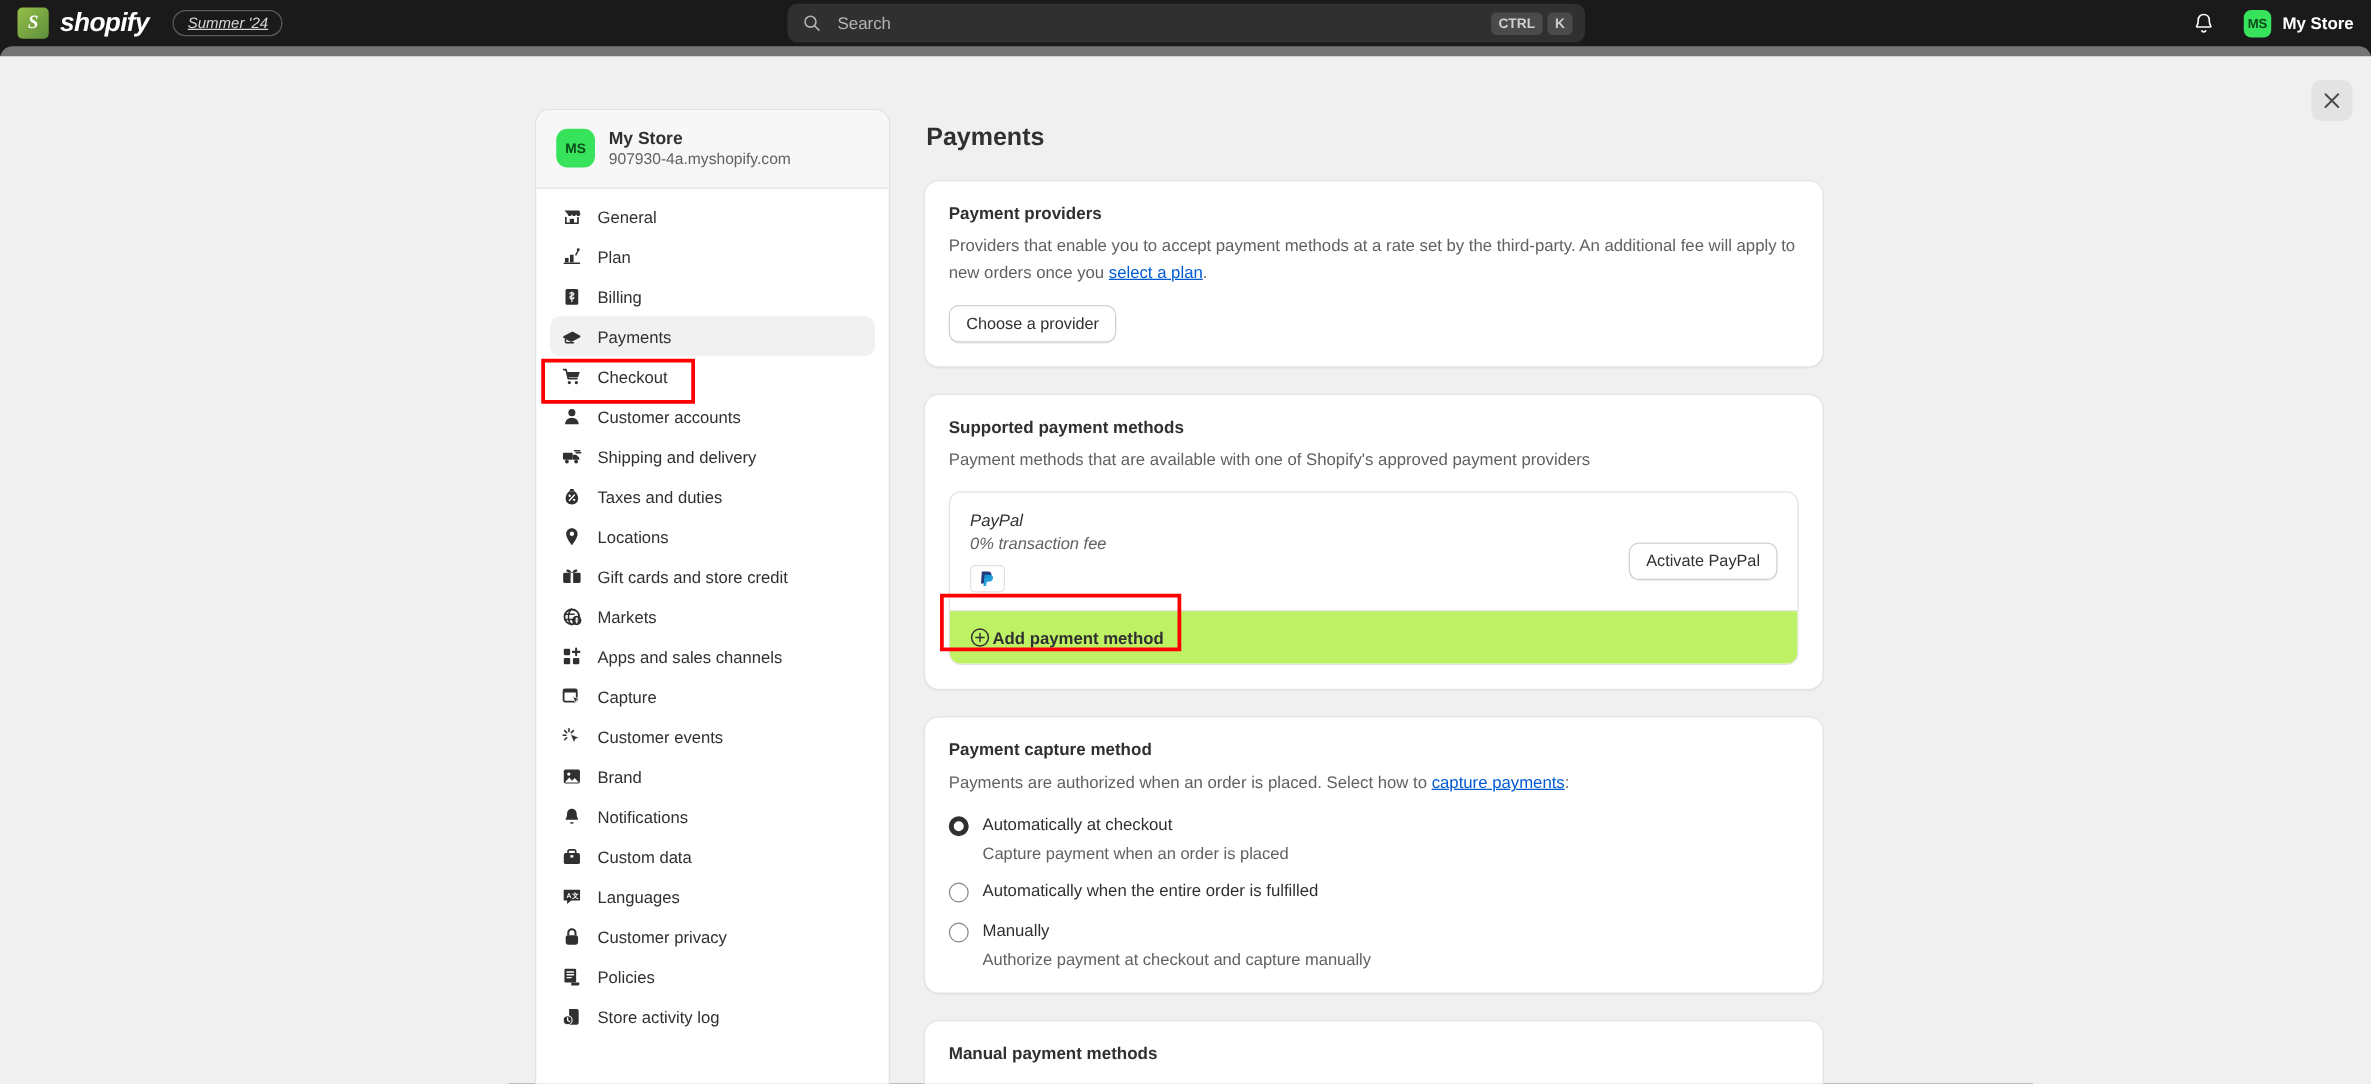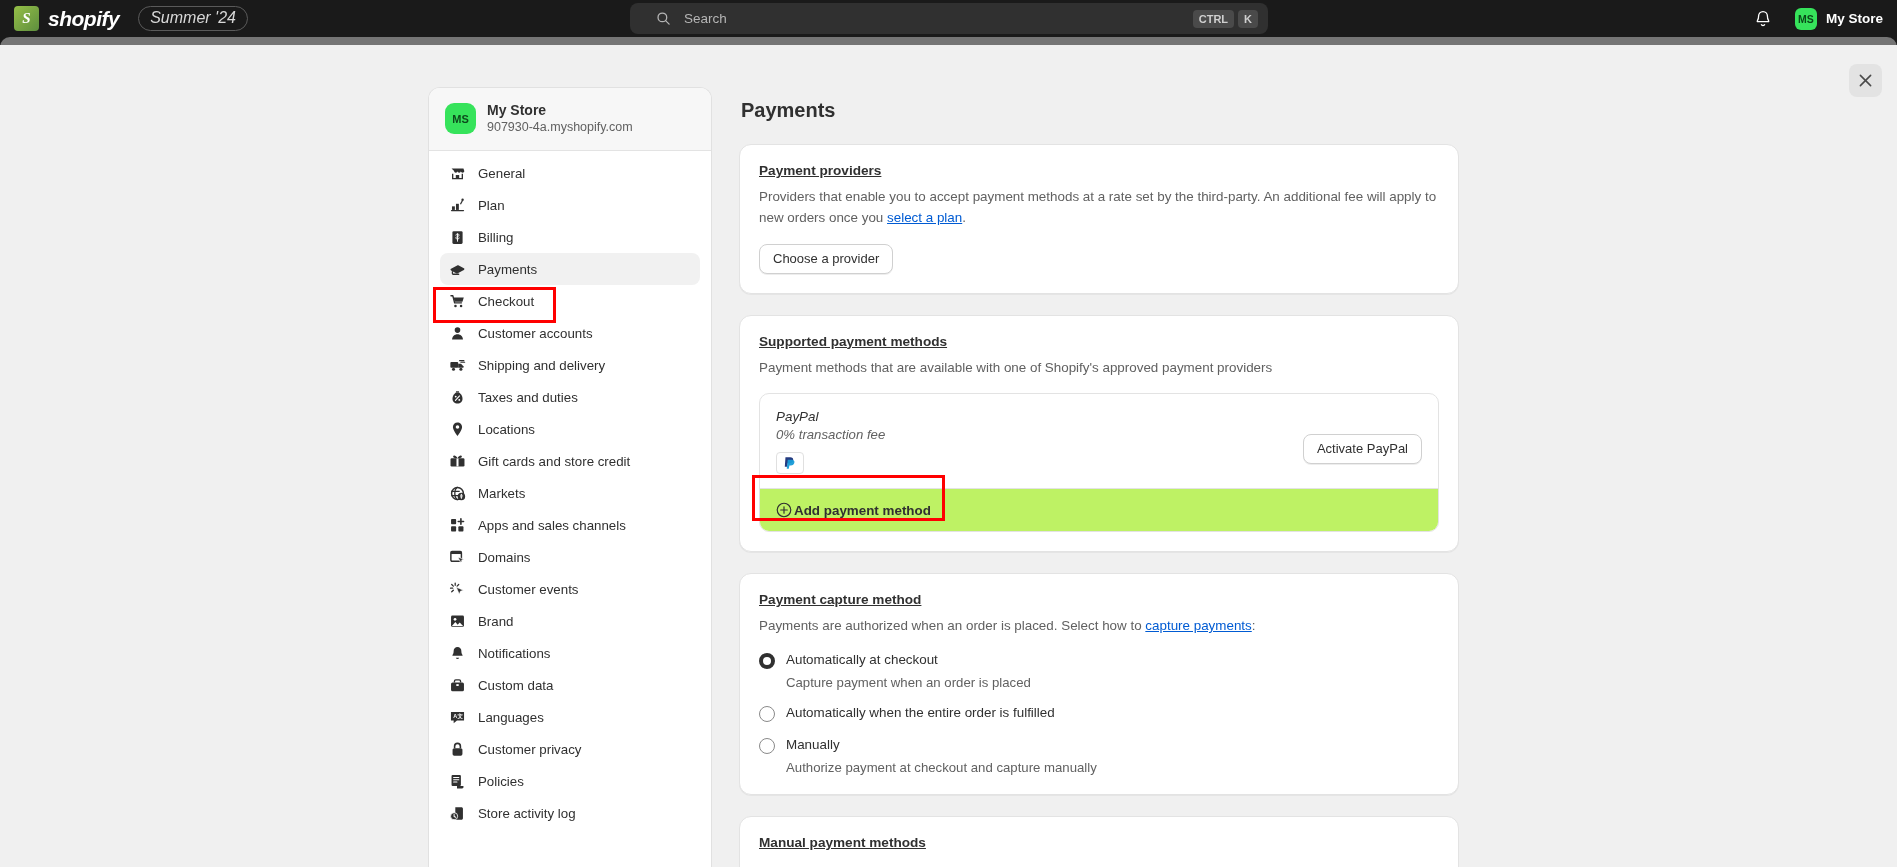--- a/index.html
+++ b/index.html
@@ -33,31 +33,32 @@
   }
   .brand-word {
     color: #ffffff; font-size: 21px; font-weight: bold;
     font-style: italic; letter-spacing: -0.5px;
   }
   .season-pill {
     margin-left: 10px;
     border: 1px solid #5a5a5a;
     border-radius: 20px;
     padding: 2px 11px 3px;
-    color: #d8d8d8; font-size: 16px;
+    color: #d8d8d8; font-size: 12px;
     font-style: italic;
+    text-decoration: underline;
   }
 
   .searchwrap {
     position: absolute; left: 630px; top: 3px;
     width: 638px; height: 31px;
     background: #303030;
     border-radius: 8px;
     display: flex; align-items: center;
-    padding: 0 10px 0 26px;
+    padding: 0 10px 0 12px;
   }
   .searchwrap .sicon { width: 15px; height: 15px; flex: none; }
   .search-input {
     flex: 1;
     background: transparent; border: none; outline: none;
     color: #d4d4d4; font-size: 13.5px;
     font-family: "Liberation Sans", sans-serif;
     margin-left: 11px;
   }
   .search-input::placeholder { color: #b5b5b5; }
@@ -161,21 +162,21 @@
   .page-title { font-size: 20px; font-weight: bold; color: #303030; margin: 12px 0 22px 2px; }
 
   .card {
     background: #ffffff;
     border: 1px solid #e3e3e3;
     border-radius: 12px;
     padding: 18px 19px 19px;
     margin-bottom: 21px;
     box-shadow: 0 1px 0 rgba(0,0,0,0.045);
   }
-  .card-title { font-size: 13.6px; font-weight: bold; color: #303030; margin-bottom: 9px; text-decoration: underline; }
+  .card-title { font-size: 13.6px; font-weight: bold; color: #303030; margin-bottom: 9px; }
   .card-desc { font-size: 13.4px; color: #616161; line-height: 1.55; }
   a.inline-link { color: #005bd3; text-decoration: underline; }
   .btn {
     display: inline-block;
     background: #ffffff;
     border: 1px solid #d0d0d0;
     border-radius: 8px;
     padding: 6px 13px 7px;
     font-size: 13px; color: #303030;
     cursor: pointer;
@@ -408,21 +409,21 @@
           <span class="lbl">Apps and sales channels</span>
         </div>
         <div class="navitem">
           <span class="ico">
             <svg width="17" height="17" viewBox="0 0 20 20">
               <rect x="2.2" y="3" width="12.4" height="11.4" rx="1.4" fill="none" stroke="#303030" stroke-width="1.7"></rect>
               <rect x="2.2" y="3" width="12.4" height="2.9" fill="#303030"></rect>
               <path d="M10.6 9.6l6.8 2.4-2.8 1.1-1 2.8z" fill="#303030" stroke="#fff" stroke-width=".8"></path>
             </svg>
           </span>
-          <span class="lbl">Domains</span>
+          <span class="lbl">Capture</span>
         </div>
         <div class="navitem">
           <span class="ico">
             <svg width="17" height="17" viewBox="0 0 20 20">
               <path d="M7.3 2.4v2.6M3.2 4.1l1.9 1.9M1.8 8.4h2.6M3.2 12.7l1.9-1.9M11.4 4.1l-1.9 1.9" stroke="#303030" stroke-width="1.5" stroke-linecap="round"></path>
               <path d="M8.6 7.4l8.4 3.4-3.6 1.3-1.3 3.6z" fill="#303030" stroke="#fff" stroke-width=".7"></path>
             </svg>
           </span>
           <span class="lbl">Customer events</span>
         </div>

